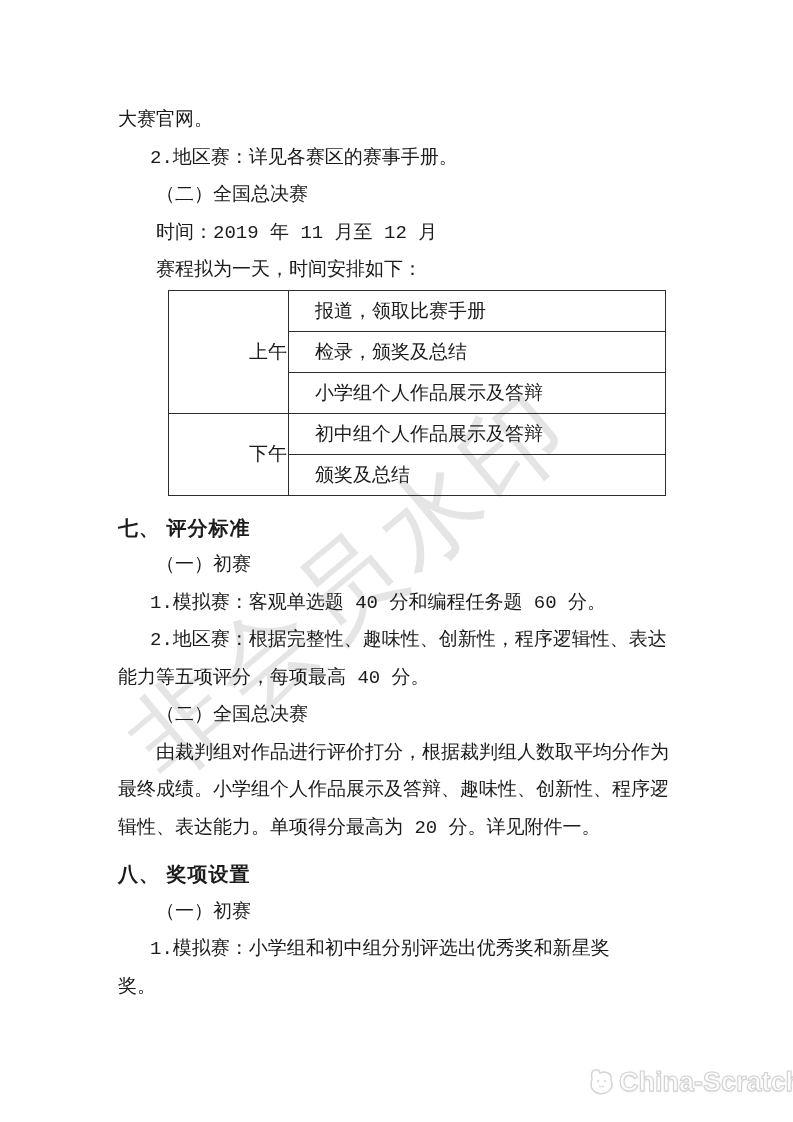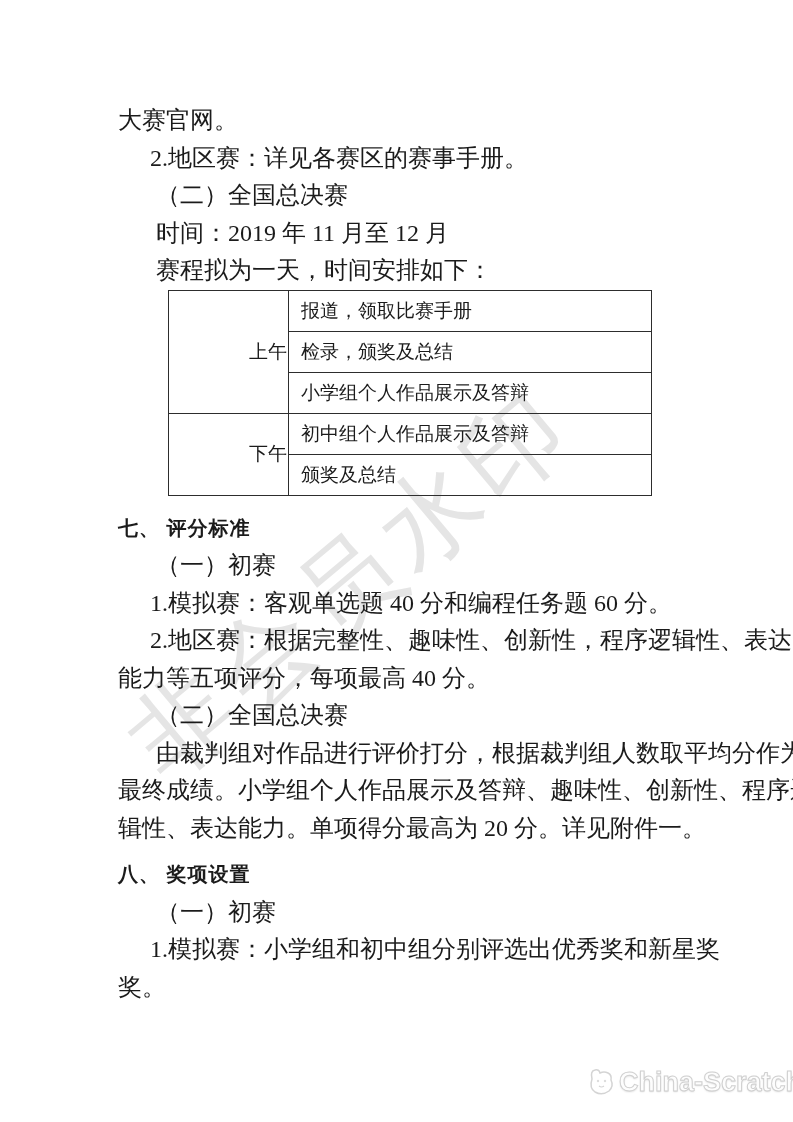--- a/index.html
+++ b/index.html
@@ -15,37 +15,37 @@
     transform:rotate(-40deg); transform-origin:center center;
     font-family:"Liberation Sans","DejaVu Sans",sans-serif;
     font-size:100px; line-height:124px; letter-spacing:8px;
     color:#e5e5e5; white-space:nowrap; text-align:center;
     z-index:0; user-select:none;
   }
   
   .doc { position:absolute; left:118px; top:102px; width:600px; z-index:1; }
   .line {
     height:37.5px; line-height:37.5px;
-    font-size:24px; white-space:nowrap;
+    font-size:19px; white-space:nowrap;font-family:Liberation Mono, monospace;
   }
   .line.ind1 { padding-left:32px; }
   .line.ind2 { padding-left:38px; }
   .line.head {
     font-family:"Liberation Sans","DejaVu Sans",sans-serif;
     font-weight:700; font-size:20px; letter-spacing:1px;
   }
   .line.space-before { margin-top:9px; }
   
   table.sched {
     border-collapse:collapse; margin-left:50px;
     font-size:19px; color:#1b1b1b;
   }
   table.sched td { border:1px solid #2d2d2d; height:38px; background:transparent; }
   td.period { width:117px; text-align:right; }
-  td.item   { width:349px; text-align:left; padding-left:12px; }
+  td.item   { width:349px; text-align:left; padding-left:26px; }
   #lines-bottom { margin-top:14px; }
   
   .logo {
     position:absolute; left:585px; top:1066px; z-index:1;
     display:flex; align-items:center; gap:2px;
   }
   .logo-text {
     font-family:"Liberation Sans","DejaVu Sans",sans-serif;
     font-weight:700; font-size:27px; color:#fdfdfd;
     -webkit-text-stroke:1px #cfcfcf;

